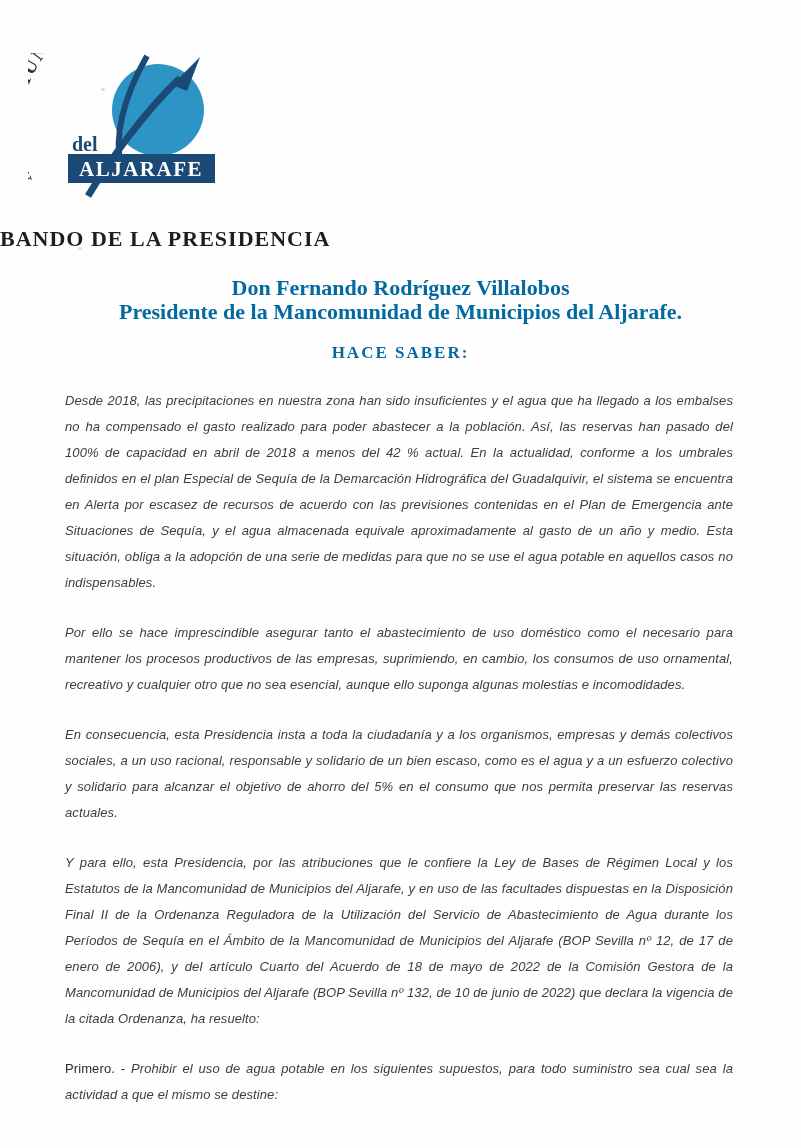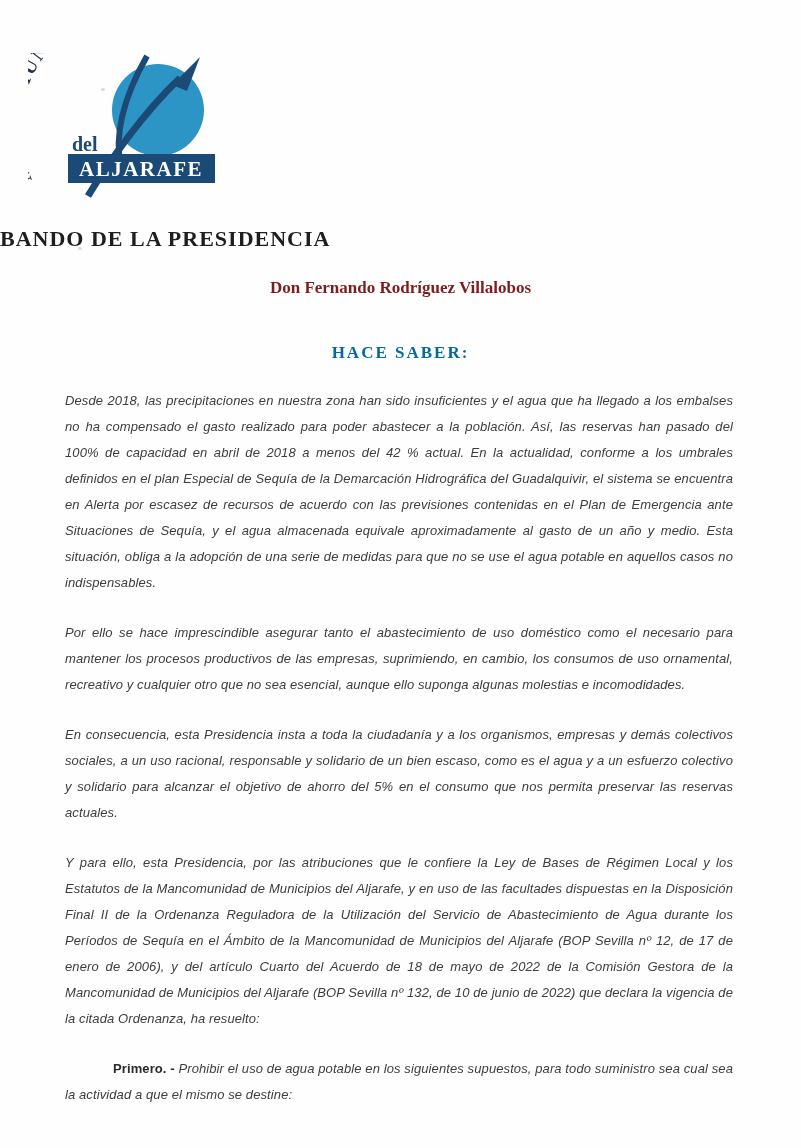--- a/index.html
+++ b/index.html
@@ -48,22 +48,22 @@
     font-size: 22px;
     letter-spacing: 1px;
     color: #1e1e1e;
   }
   .presenter {
     position: absolute;
     top: 276px; left: 0; right: 0;
     text-align: center;
     font-family: "Liberation Serif", serif;
     font-weight: bold;
-    font-size: 17px;
-    color: #7f1d1d;
+    font-size: 22px;
+    color: #0369a1;
     line-height: 24px;
   }
   .hace-saber {
     position: absolute;
     top: 343px; left: 0; right: 0;
     text-align: center;
     font-family: "Liberation Serif", serif;
     font-weight: bold;
     font-size: 17px;
     letter-spacing: 2px;
@@ -80,23 +80,22 @@
   .body-text p {
     margin: 0 0 24px 0;
     font-size: 13px;
     line-height: 26px;
     text-align: justify;
     font-style: italic;
     letter-spacing: 0.1px;
   }
   .res-lead {
     font-style: normal;
-    font-weight: bold;
+    font-weight: normal;
     color: #2a2a2a;
-    margin-left: 48px;
   }
 </style>
 </head>
 <body>
 
 <div class="page">
 
   <div class="speck" style="left:101px; top:88px; width:4px; height:3px;"></div>
   <div class="speck" style="left:78px; top:247px; width:4px; height:3px;"></div>
 
@@ -121,20 +120,21 @@
 
       <rect x="40" y="101" width="147" height="29" fill="#1c4a77"></rect>
       <text x="113" y="123" text-anchor="middle" class="banner-text" fill="#ffffff">ALJARAFE</text>
     </svg>
   </div>
 
   <div class="doc-title">BANDO DE LA PRESIDENCIA</div>
 
   <div class="presenter">
     <div>Don Fernando Rodríguez Villalobos</div>
+    <div>Presidente de la Mancomunidad de Municipios del Aljarafe.</div>
   </div>
 
   <div class="hace-saber">HACE SABER:</div>
 
   <div class="body-text">
     <p>Desde 2018, las precipitaciones en nuestra zona han sido insuficientes y el agua que ha llegado a los embalses no ha compensado el gasto realizado para poder abastecer a la población. Así, las reservas han pasado del 100% de capacidad en abril de 2018 a menos del 42 % actual. En la actualidad, conforme a los umbrales definidos en el plan Especial de Sequía de la Demarcación Hidrográfica del Guadalquivir, el sistema se encuentra en Alerta por escasez de recursos de acuerdo con las previsiones contenidas en el Plan de Emergencia ante Situaciones de Sequía, y el agua almacenada equivale aproximadamente al gasto de un año y medio. Esta situación, obliga a la adopción de una serie de medidas para que no se use el agua potable en aquellos casos no indispensables.</p>
     <p>Por ello se hace imprescindible asegurar tanto el abastecimiento de uso doméstico como el necesario para mantener los procesos productivos de las empresas, suprimiendo, en cambio, los consumos de uso ornamental, recreativo y cualquier otro que no sea esencial, aunque ello suponga algunas molestias e incomodidades.</p>
     <p>En consecuencia, esta Presidencia insta a toda la ciudadanía y a los organismos, empresas y demás colectivos sociales, a un uso racional, responsable y solidario de un bien escaso, como es el agua y a un esfuerzo colectivo y solidario para alcanzar el objetivo de ahorro del 5% en el consumo que nos permita preservar las reservas actuales.</p>
     <p>Y para ello, esta Presidencia, por las atribuciones que le confiere la Ley de Bases de Régimen Local y los Estatutos de la Mancomunidad de Municipios del Aljarafe, y en uso de las facultades dispuestas en la Disposición Final II de la Ordenanza Reguladora de la Utilización del Servicio de Abastecimiento de Agua durante los Períodos de Sequía en el Ámbito de la Mancomunidad de Municipios del Aljarafe (BOP Sevilla nº 12, de 17 de enero de 2006), y del artículo Cuarto del Acuerdo de 18 de mayo de 2022 de la Comisión Gestora de la Mancomunidad de Municipios del Aljarafe (BOP Sevilla nº 132, de 10 de junio de 2022) que declara la vigencia de la citada Ordenanza, ha resuelto:</p>
     <p>

